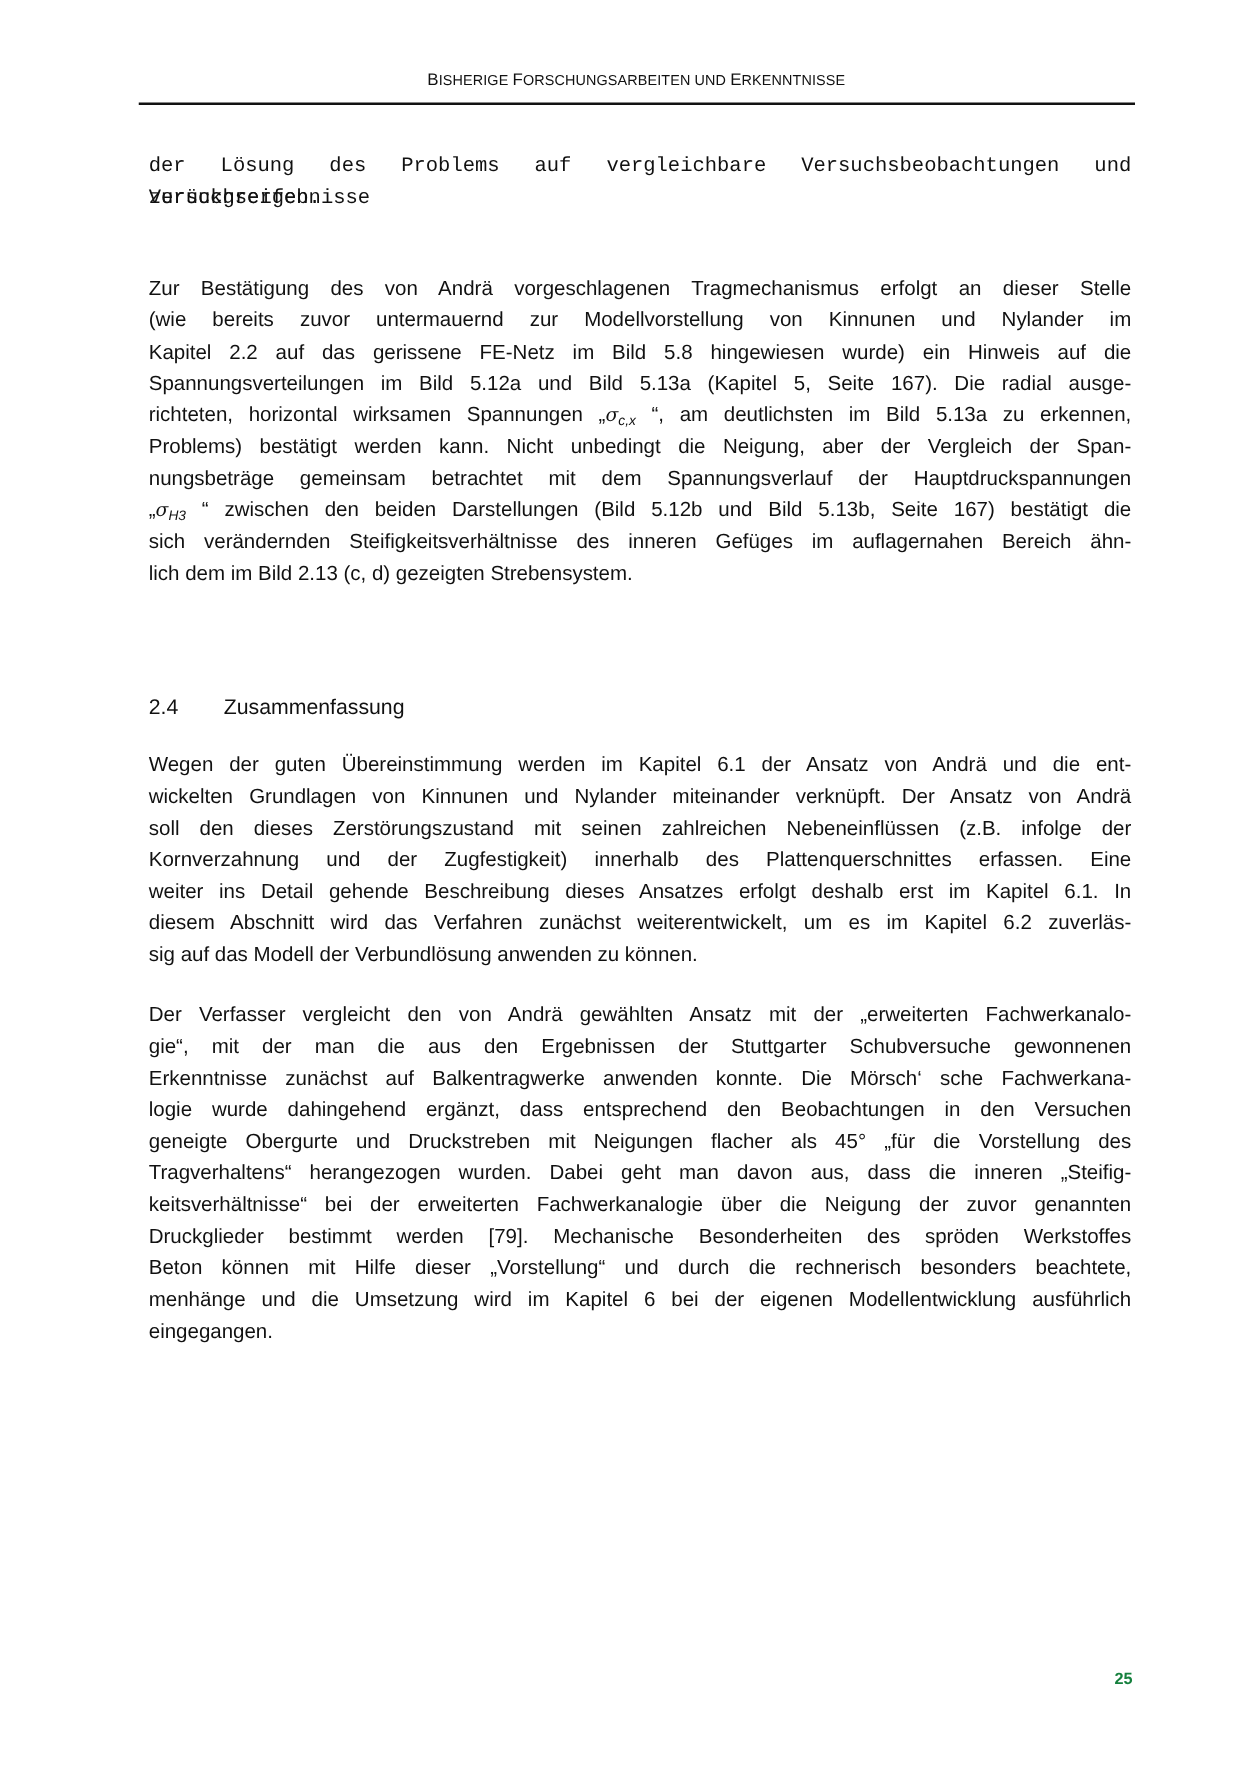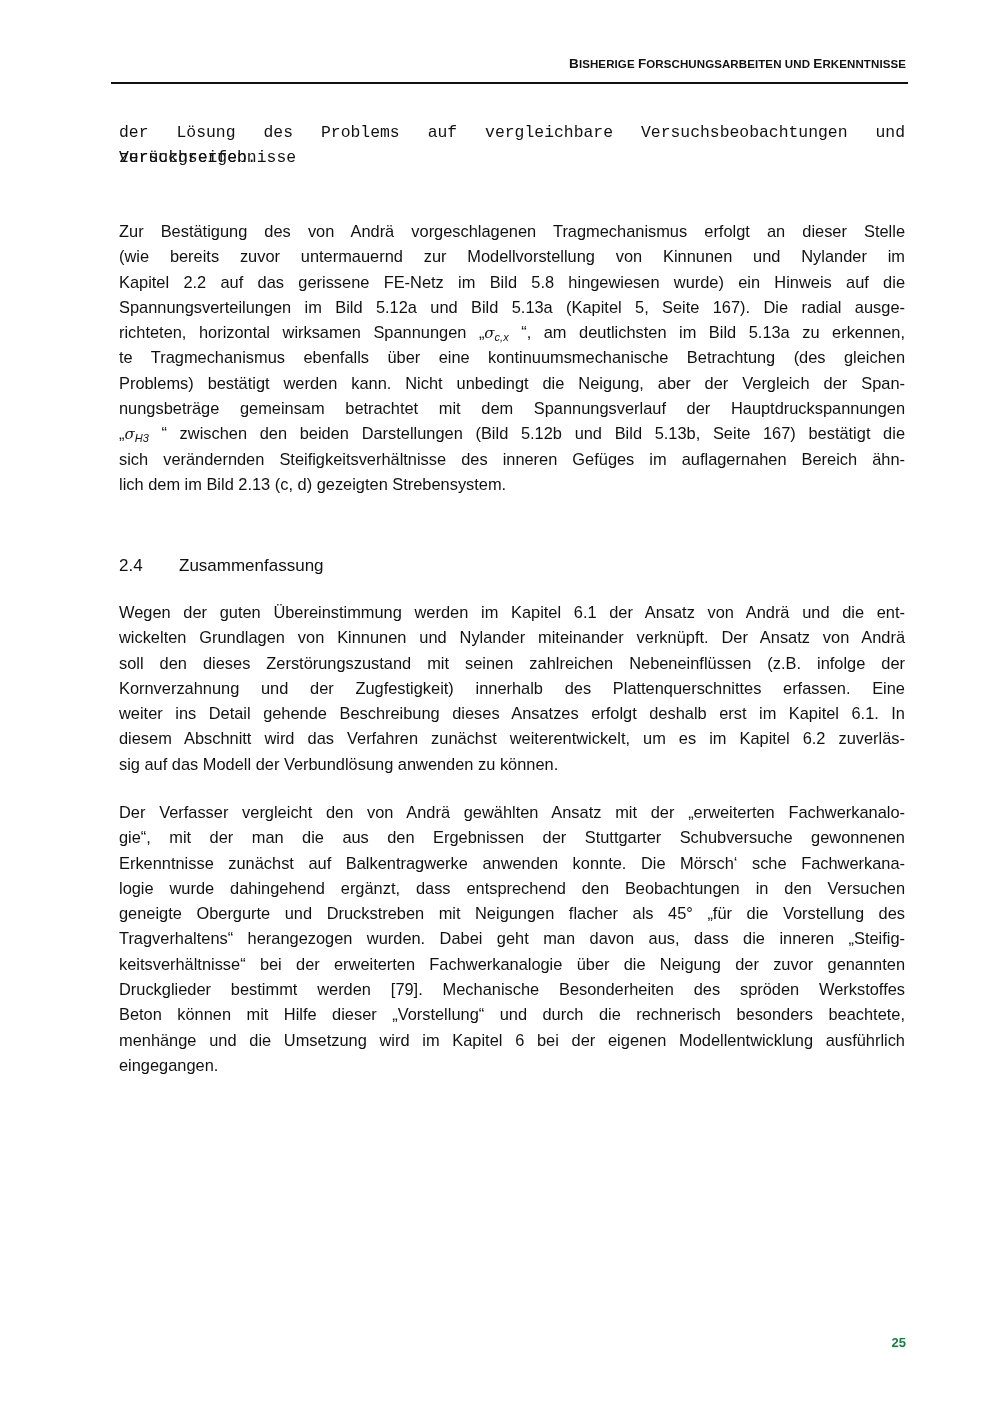--- a/index.html
+++ b/index.html
@@ -18,22 +18,22 @@
     .page {
       position: absolute;
       left: 0; top: 0;
       width: 1000px; height: 1415px;
     }
     .running-header {
       position: absolute;
       left: 112px;
       top: 56px;
       width: 794px;
-      text-align: right;
-      font-weight: bold;
+      text-align: center;
+      font-weight: normal;
       font-size: 11.5px;
       letter-spacing: 0.1px;
       color: #111;
     }
     .running-header .big { font-size: 13.5px; }
     .header-rule {
       position: absolute;
       left: 111px;
       top: 82px;
       width: 797px;
@@ -129,23 +129,20 @@
     <span class="line">
         <span class="line-inner">Kapitel 2.2 auf das gerissene FE-Netz im Bild 5.8 hingewiesen wurde) ein Hinweis auf die</span>
       </span>
     <span class="line">
         <span class="line-inner">Spannungsverteilungen im Bild 5.12a und Bild 5.13a (Kapitel 5, Seite 167). Die radial ausge-</span>
       </span>
     <span class="line">
         <span class="line-inner"><span>richteten, horizontal wirksamen Spannungen „</span><span class="sym"><span>σ</span><sub>c,x</sub></span> <span>“, am deutlichsten im Bild 5.13a zu erkennen,</span></span>
       </span>
     <span class="line">
-        <span class="line-inner">te Tragmechanismus ebenfalls über eine kontinuumsmechanische Betrachtung (des gleichen</span>
-      </span>
-    <span class="line">
         <span class="line-inner">Problems) bestätigt werden kann. Nicht unbedingt die Neigung, aber der Vergleich der Span-</span>
       </span>
     <span class="line">
         <span class="line-inner">nungsbeträge gemeinsam betrachtet mit dem Spannungsverlauf der Hauptdruckspannungen</span>
       </span>
     <span class="line">
         <span class="line-inner"><span>„</span><span class="sym"><span>σ</span><sub>H3</sub></span> <span>“ zwischen den beiden Darstellungen (Bild 5.12b und Bild 5.13b, Seite 167) bestätigt die</span></span>
       </span>
     <span class="line">
         <span class="line-inner">sich verändernden Steifigkeitsverhältnisse des inneren Gefüges im auflagernahen Bereich ähn-</span>

